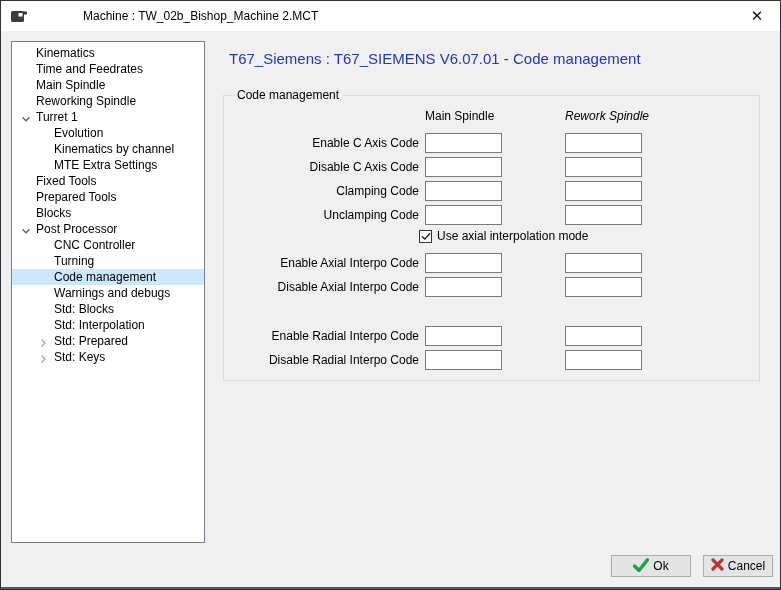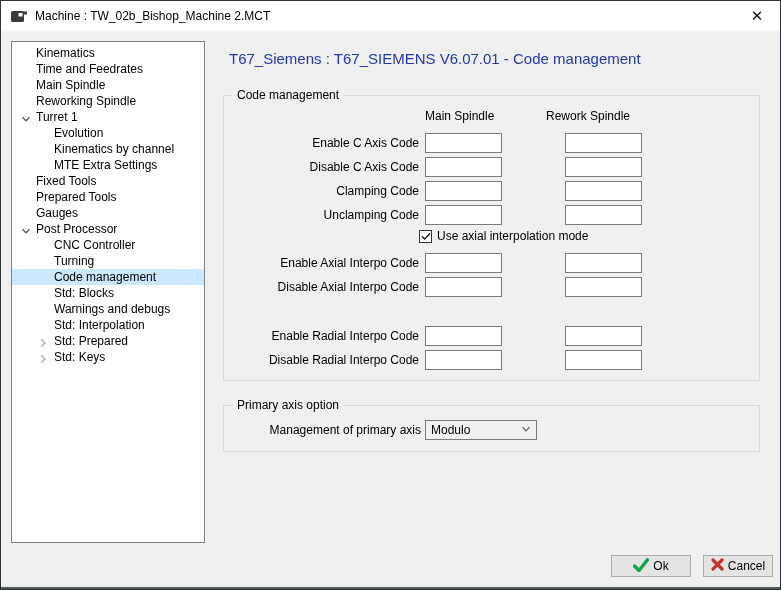--- a/index.html
+++ b/index.html
@@ -9,21 +9,21 @@
   .window {
     position: relative; width: 781px; height: 590px;
     background: #f0f0f0; border: 1px solid #30323a;
     box-shadow: inset 0 -2px 0 #53565e;
     overflow: hidden;
   }
 
   
   .titlebar {
     position: absolute; left: 0; top: 0; right: 0; height: 30px;
-    background: #ffffff; display: flex; align-items: center; padding-left: 9px;
+    background: #ffffff; display: flex; align-items: center; padding-left: 9px; gap: 48px;
   }
   .titlebar .app-icon { width: 18px; height: 18px; display: inline-flex; }
   .titlebar .title { margin-left: 7px; font-size: 12px; white-space: nowrap; }
   .close-btn {
     position: absolute; right: 9px; top: 4px; width: 28px; height: 22px;
     display: flex; align-items: center; justify-content: center;
     font-size: 15px; color: #111; cursor: default;
   }
 
   
@@ -49,21 +49,21 @@
   .gb-label {
     position: absolute; top: -8px; left: 9px; background: #f0f0f0;
     padding: 0 4px; font-size: 12px; line-height: 14px;
   }
 
   #group-code { left: 222px; top: 94px; width: 537px; height: 286px; }
   #group-primary { left: 222px; top: 404px; width: 537px; height: 47px; }
 
   .col-header { position: absolute; top: 13px; font-size: 12px; }
   .col-header.c1 { left: 201px; }
-  .col-header.c2 { left: 322px; }
+  .col-header.c2 { left: 341px; font-style: italic; }
 
   .form-label {
     position: absolute; left: 0; width: 195px; height: 20px; line-height: 20px;
     text-align: right; white-space: nowrap;
   }
   .code-input {
     position: absolute; width: 77px; height: 20px;
     border: 1px solid #7a7a7a; background: #fff; padding: 0 3px;
     font: inherit;
   }
@@ -124,34 +124,34 @@
             <polyline points="1.5,3.2 5,6.8 8.5,3.2" fill="none" stroke="#595959" stroke-width="1.3"></polyline>
           </svg>
       </span>
       <span>Turret 1</span>
     </div>
     <div class="tree-row l1"><span>Evolution</span></div>
     <div class="tree-row l1"><span>Kinematics by channel</span></div>
     <div class="tree-row l1"><span>MTE Extra Settings</span></div>
     <div class="tree-row l0"><span>Fixed Tools</span></div>
     <div class="tree-row l0"><span>Prepared Tools</span></div>
-    <div class="tree-row l0"><span>Gauges</span></div>
+    <div class="tree-row l0"><span>Blocks</span></div>
     <div class="tree-row l0">
       <span class="chev pos0">
         <svg width="10" height="10" viewBox="0 0 10 10">
             <polyline points="1.5,3.2 5,6.8 8.5,3.2" fill="none" stroke="#595959" stroke-width="1.3"></polyline>
           </svg>
       </span>
       <span>Post Processor</span>
     </div>
     <div class="tree-row l1"><span>CNC Controller</span></div>
     <div class="tree-row l1"><span>Turning</span></div>
     <div class="tree-row l1 selected"><span>Code management</span></div>
+    <div class="tree-row l1"><span>Warnings and debugs</span></div>
     <div class="tree-row l1"><span>Std: Blocks</span></div>
-    <div class="tree-row l1"><span>Warnings and debugs</span></div>
     <div class="tree-row l1"><span>Std: Interpolation</span></div>
     <div class="tree-row l1">
       <span class="chev pos1">
         <svg width="10" height="10" viewBox="0 0 10 10">
             <polyline points="3.4,1.5 7,5 3.4,8.5" fill="none" stroke="#a6a6a6" stroke-width="1.3"></polyline>
           </svg>
       </span>
       <span>Std: Prepared</span>
     </div>
     <div class="tree-row l1">
@@ -208,32 +208,20 @@
 
     <div class="form-label" style="top:230px">Enable Radial Interpo Code</div>
     <input class="code-input c1" style="top: 230px;">
     <input class="code-input c2" style="top: 230px;">
 
     <div class="form-label" style="top:254px">Disable Radial Interpo Code</div>
     <input class="code-input c1" style="top: 254px;">
     <input class="code-input c2" style="top: 254px;">
   </div>
 
-  <div class="groupbox" id="group-primary">
-    <span class="gb-label">Primary axis option</span>
-    <div class="form-label" style="top:14px; width:197px">Management of primary axis</div>
-    <div class="dropdown">
-      <span>Modulo</span>
-      <span>
-        <svg width="10" height="10" viewBox="0 0 10 10">
-            <polyline points="1.5,3.2 5,6.8 8.5,3.2" fill="none" stroke="#5a5a5a" stroke-width="1.2"></polyline>
-          </svg>
-      </span>
-    </div>
-  </div>
 
   <div class="btn" id="btn-ok">
     <span>
       <svg width="16" height="14" viewBox="0 0 16 14">
           <path d="M1.5 8 L6 12.5 L14.5 1.8" fill="none" stroke="#14a24c" stroke-width="3.4" stroke-linecap="round" stroke-linejoin="round"></path>
         </svg>
     </span>
     <span>Ok</span>
   </div>
   <div class="btn" id="btn-cancel">

